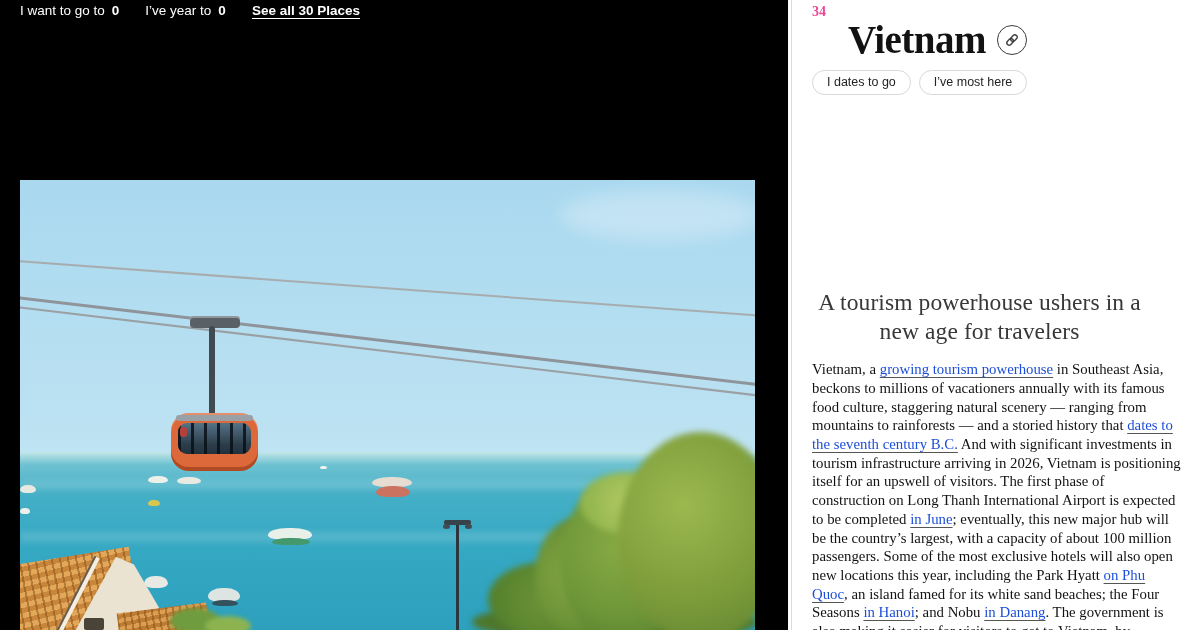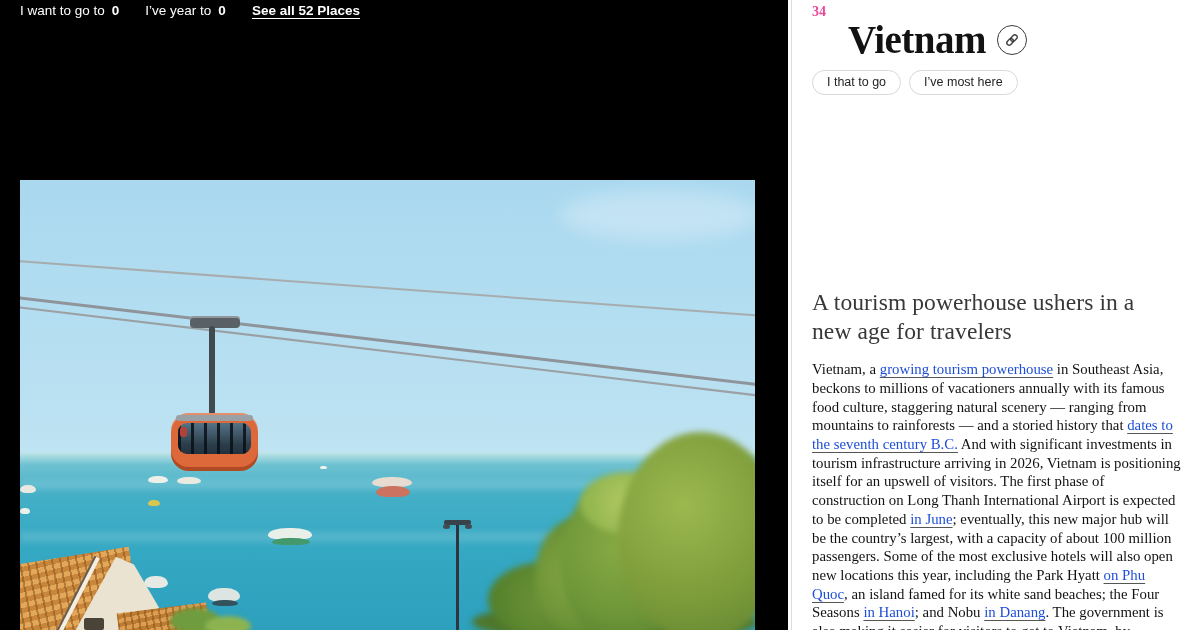--- a/index.html
+++ b/index.html
@@ -73,38 +73,38 @@
   .place-number{font-family:"Liberation Serif","DejaVu Serif",serif;font-weight:700;font-size:14px;color:#ec4899;}
   .place-title-row{display:flex;align-items:center;margin-top:0px;}
   .place-title{font-family:"Liberation Serif","DejaVu Serif",serif;font-weight:700;font-size:39px;
     letter-spacing:-.5px;color:#121212;line-height:1.0;margin-left:36px;}
   .link-icon{width:28px;height:28px;border:1.6px solid #3c3c3c;border-radius:50%;margin-left:11px;
     display:inline-flex;align-items:center;justify-content:center;cursor:pointer;flex:0 0 auto;}
   .btn-row{display:flex;gap:8px;margin-top:11px;}
   .pill{font-family:"Liberation Sans","DejaVu Sans",sans-serif;font-size:12.5px;color:#242424;
     background:#fff;border:1px solid #d8d8d8;border-radius:13px;padding:4px 14px;cursor:pointer;line-height:1.2;}
   .headline{margin-top:193px;font-family:"Liberation Serif","DejaVu Serif",serif;font-weight:400;
-    font-size:23.5px;line-height:1.24;color:#383838;width:335px;letter-spacing:.1px;}
+    font-size:23.5px;line-height:1.24;color:#383838;width:335px;letter-spacing:.1px;text-align:center;}
   .bodytext{margin-top:14px;font-family:"Liberation Serif","DejaVu Serif",serif;font-size:14.8px;
     line-height:1.265;color:#121212;width:369px;text-align:left;}
   .bodytext a{color:#1d4ed8;text-decoration:underline;text-decoration-color:#555;text-underline-offset:2.5px;cursor:pointer;}
 </style>
 </head>
 <body>
 
 <div class="topbar">
   <span class="grp">
     <span>I want to go to</span>
     <b>0</b>
   </span>
   <span class="grp">
     <span>I’ve year to</span>
     <b>0</b>
   </span>
-  <span class="seeall">See all 52 Places</span>
+  <span class="seeall">See all 30 Places</span>
 </div>
 
 <div class="photo" title="Orange cable car suspended on cables above a turquoise sea dotted with boats, with tiled rooftops, a lamppost and tropical trees in the foreground">
   <div class="cloud"></div>
   <div class="sea"></div>
   <div class="sea-band" style="top:300px;"></div>
   <div class="sea-band" style="top:352px;"></div>
 
   <div class="cable thin"></div>
   <div class="cable main"></div>
@@ -162,19 +162,19 @@
       <span class="link-icon">
         <svg width="16" height="16" viewBox="0 0 24 24" fill="none" stroke="#3c3c3c" stroke-width="2" stroke-linecap="round">
           <g transform="rotate(-45 12 12)">
             <rect x="2.5" y="8.5" width="11" height="7" rx="3.5"></rect>
             <rect x="10.5" y="8.5" width="11" height="7" rx="3.5"></rect>
           </g>
         </svg>
       </span>
     </div>
     <div class="btn-row">
-      <button class="pill">I that to go</button>
+      <button class="pill">I dates to go</button>
       <button class="pill">I’ve most here</button>
     </div>
     <div class="headline">A tourism powerhouse ushers in a new age for travelers</div>
     <div class="bodytext" id="bodytext"><span>Vietnam, a </span><a>growing tourism powerhouse</a><span> in Southeast Asia, beckons to millions of vacationers annually with its famous food culture, staggering natural scenery — ranging from mountains to rainforests — and a storied history that </span><a>dates to the seventh century B.C.</a><span> And with significant investments in tourism infrastructure arriving in 2026, Vietnam is positioning itself for an upswell of visitors. The first phase of construction on Long Thanh International Airport is expected to be completed </span><a>in June</a><span>; eventually, this new major hub will be the country’s largest, with a capacity of about 100 million passengers. Some of the most exclusive hotels will also open new locations this year, including the Park Hyatt </span><a>on Phu Quoc</a><span>, an island famed for its white sand beaches; the Four Seasons </span><a>in Hanoi</a><span>; and Nobu </span><a>in Danang</a><span>. The government is also making it easier for visitors to get to Vietnam, by expanding its e-visa program and adding direct flights from a growing number of</span></div>
   </div>
 </div>
 
 </body></html>

